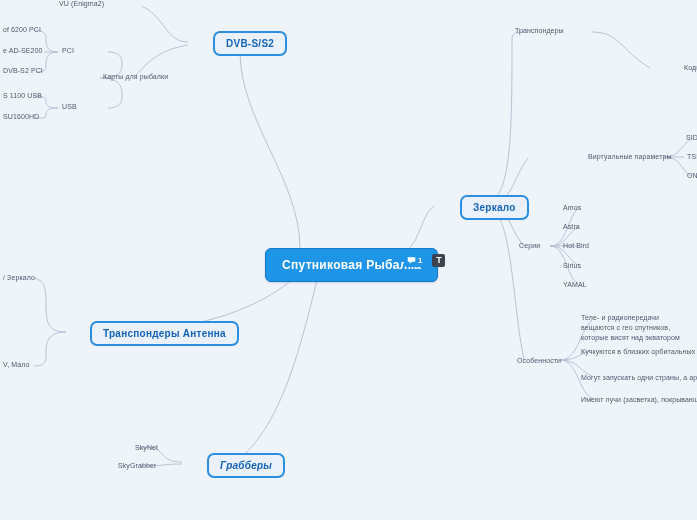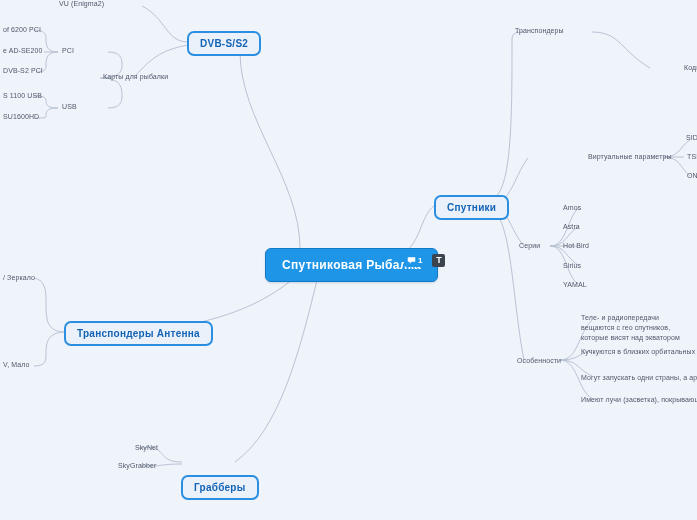--- a/index.html
+++ b/index.html
@@ -43,20 +43,21 @@
   .node-main {
     background: #eaf1fb;
     border: 2px solid #2a8fe0;
     border-radius: 7px;
     color: #1463b5;
     font-size: 10px;
     font-weight: bold;
     letter-spacing: .25px;
     padding: 5px 11px;
     text-align: center;
+    margin-left: 26px;
   }
   
   .node-sub {
     color: #50586a;
     font-size: 7px;
     letter-spacing: .1px;
     padding: 2px 3px;
     line-height: 1.45;
   }
   .node-sub.wrap { white-space: normal; }
@@ -171,21 +172,21 @@
   <div class="node node-sub" style="left:59px; top:44px;">PCI</div>
   <div class="node node-sub" style="left:59px; top:100px;">USB</div>
 
   <div class="node node-sub" style="left:0px; top:23px;">of 6200 PCI</div>
   <div class="node node-sub" style="left:0px; top:44px;">e AD-SE200</div>
   <div class="node node-sub" style="left:0px; top:64px;">DVB-S2 PCI</div>
 
   <div class="node node-sub" style="left:0px; top:89px;">S 1100 USB</div>
   <div class="node node-sub" style="left:0px; top:110px;">SU1600HD</div>
 
-  <div class="node node-main" style="left:434px; top:195px;">Спутники</div>
+  <div class="node node-main" style="left:434px; top:195px;">Зеркало</div>
 
   <div class="node node-sub" style="left:512px; top:24px;">Транспондеры</div>
   <div class="node node-sub" style="left:681px; top:61px;">Коди</div>
 
   <div class="node node-sub" style="left:585px; top:150px;">Виртуальные параметры</div>
   <div class="node node-sub" style="left:683px; top:131px;">SID</div>
   <div class="node node-sub" style="left:684px; top:150px;">TSID</div>
   <div class="node node-sub" style="left:684px; top:169px;">ONID</div>
 
   <div class="node node-sub" style="left:516px; top:239px;">Серии</div>
@@ -198,17 +199,17 @@
   <div class="node node-sub" style="left:514px; top:354px;">Особенности</div>
   <div class="node node-sub wrap" style="left:578px; top:311px; width:119px;">Теле- и радиопередачи вещаются с гео спутников, которые висят над экватором</div>
   <div class="node node-sub" style="left:578px; top:345px;">Кучкуются в близких орбитальных поз</div>
   <div class="node node-sub" style="left:578px; top:371px;">Могут запускать одни страны, а аренд</div>
   <div class="node node-sub" style="left:578px; top:393px;">Имеют лучи (засветка), покрывающие ра</div>
 
   <div class="node node-main" style="left:64px; top:321px;">Транспондеры Антенна</div>
   <div class="node node-sub" style="left:0px; top:271px;">/ Зеркало</div>
   <div class="node node-sub" style="left:0px; top:358px;">V, Мало</div>
 
-  <div class="node node-main" style="left:181px; top:475px;">Грабберы</div>
+  <div class="node node-main" style="left:181px; top:453px;font-style:italic;">Грабберы</div>
   <div class="node node-sub" style="left:132px; top:441px;">SkyNet</div>
   <div class="node node-sub" style="left:115px; top:459px;">SkyGrabber</div>
 
 </div>
 
 </body></html>

